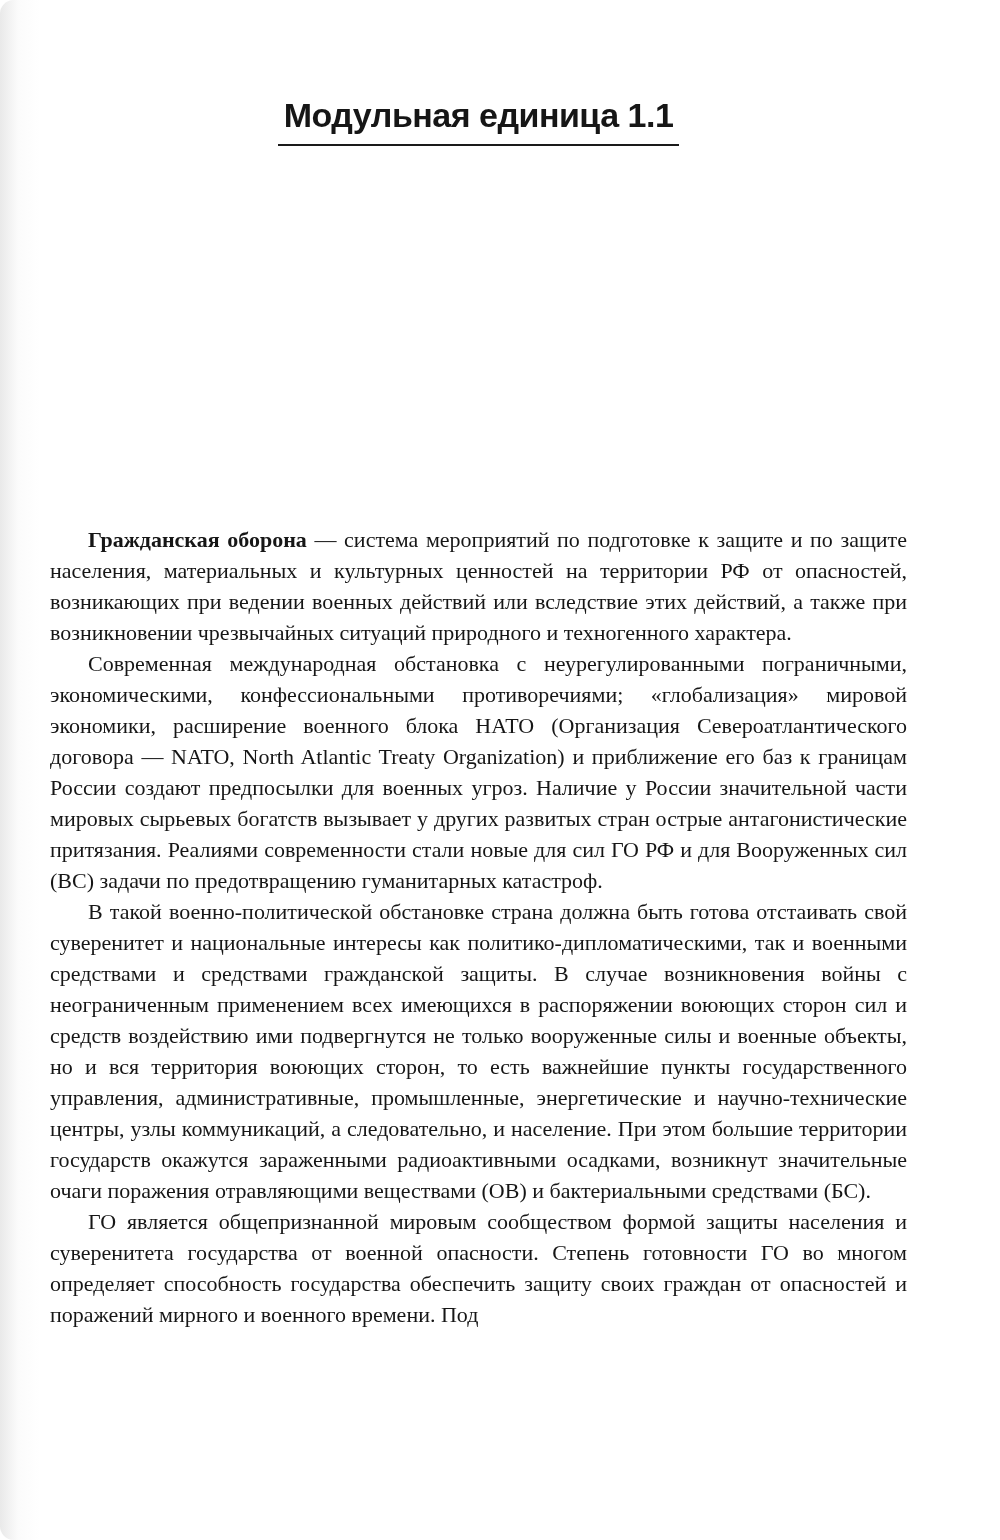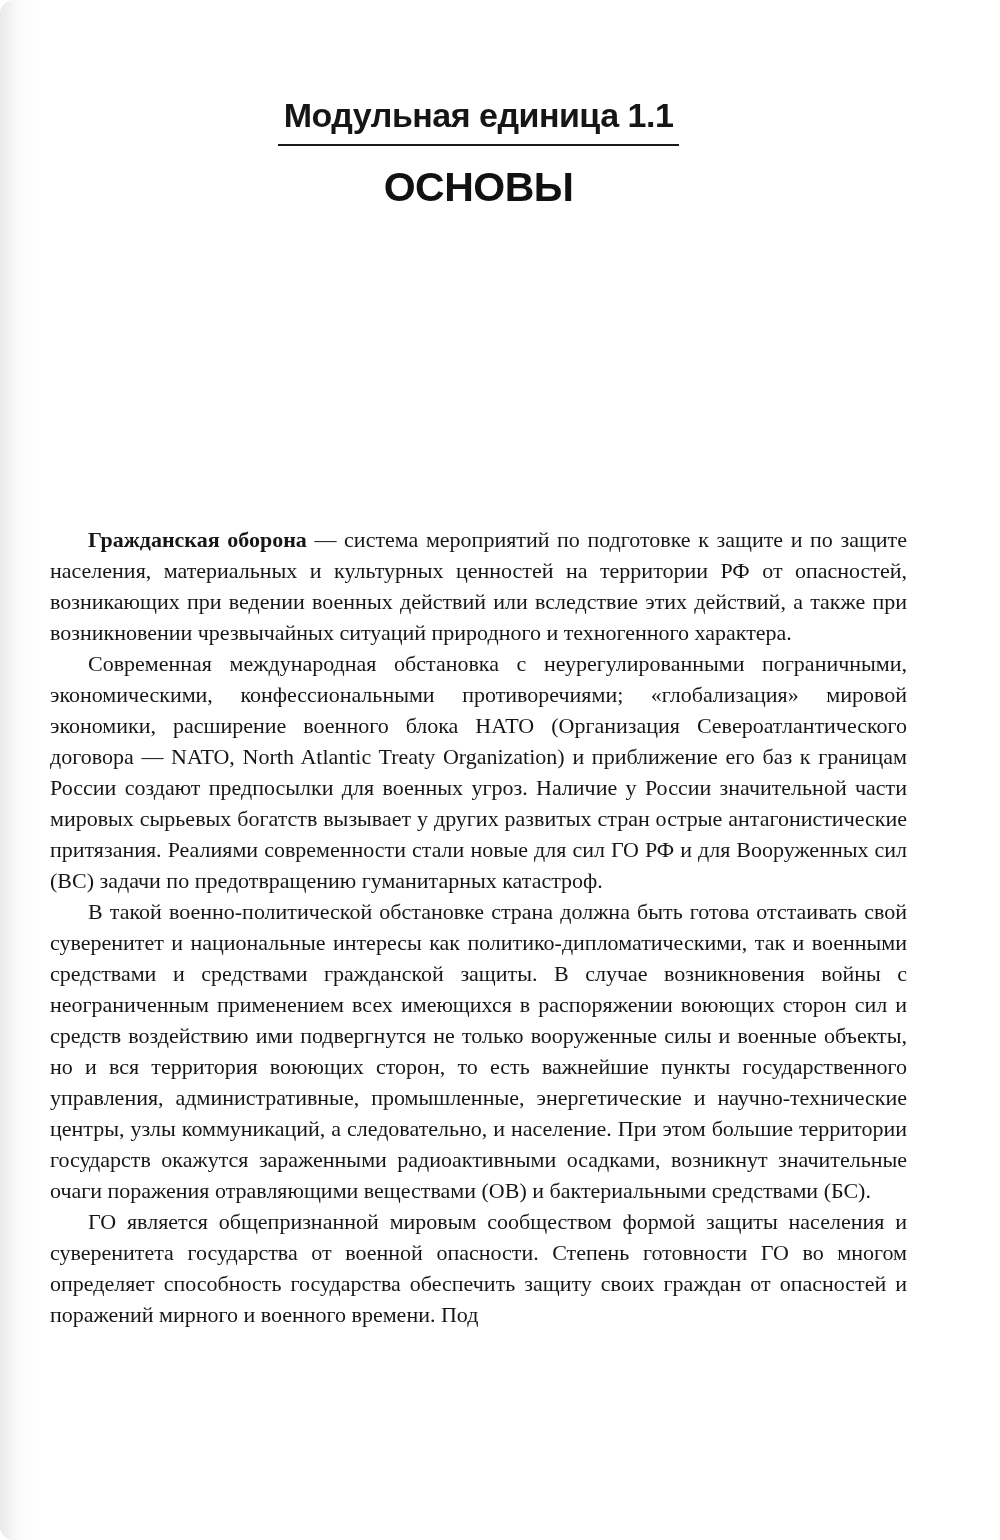--- a/index.html
+++ b/index.html
@@ -67,21 +67,21 @@
 <body>
 
 <div class="page">
   <div class="content">
 
     <div class="heading-block">
       <div class="module-wrap">
         <span class="module-label">Модульная единица 1.1</span>
       </div>
       <h1 class="page-title">
-        <span>ОСНОВЫ</span><br>
+        <br>
       </h1>
     </div>
 
     <div class="body-text">
       <p><b>Гражданская оборона</b><span> — система мероприятий по подготовке к защите и по защите населения, материальных и культурных ценностей на территории РФ от опасностей, возникающих при ведении военных действий или вследствие этих действий, а также при возникновении чрезвычайных ситуаций природного и техногенного характера.</span></p>
       <p><span>Современная международная обстановка с неурегулированными пограничными, экономическими, конфессиональными противоречиями; «глобализация» мировой экономики, расширение военного блока НАТО (Организация Североатлантического договора — NATO, North Atlantic Treaty Organization) и приближение его баз к границам России создают предпосылки для военных угроз. Наличие у России значительной части мировых сырьевых богатств вызывает у других развитых стран острые антагонистические притязания. Реалиями современности стали новые для сил ГО РФ и для Вооруженных сил (ВС) задачи по предотвращению гуманитарных катастроф.</span></p>
       <p><span>В такой военно-политической обстановке страна должна быть готова отстаивать свой суверенитет и национальные интересы как политико-дипломатическими, так и военными средствами и средствами гражданской защиты. В случае возникновения войны с неограниченным применением всех имеющихся в распоряжении воюющих сторон сил и средств воздействию ими подвергнутся не только вооруженные силы и военные объекты, но и вся территория воюющих сторон, то есть важнейшие пункты государственного управления, административные, промышленные, энергетические и научно-технические центры, узлы коммуникаций, а следовательно, и население. При этом большие территории государств окажутся зараженными радиоактивными осадками, возникнут значительные очаги поражения отравляющими веществами (ОВ) и бактериальными средствами (БС).</span></p>
       <p><span>ГО является общепризнанной мировым сообществом формой защиты населения и суверенитета государства от военной опасности. Степень готовности ГО во многом определяет способность государства обеспечить защиту своих граждан от опасностей и поражений мирного и военного времени. Под</span></p>
     </div>
 

